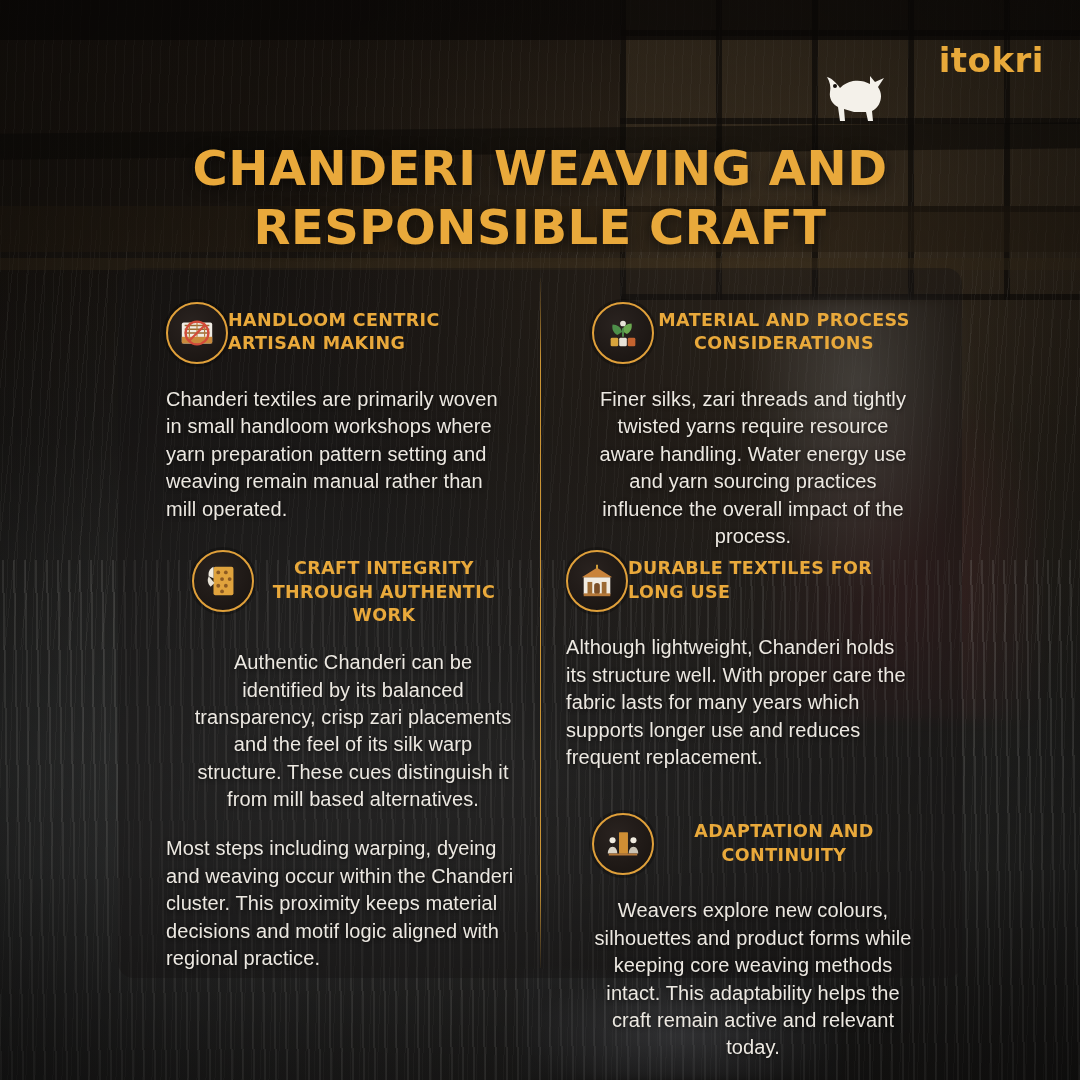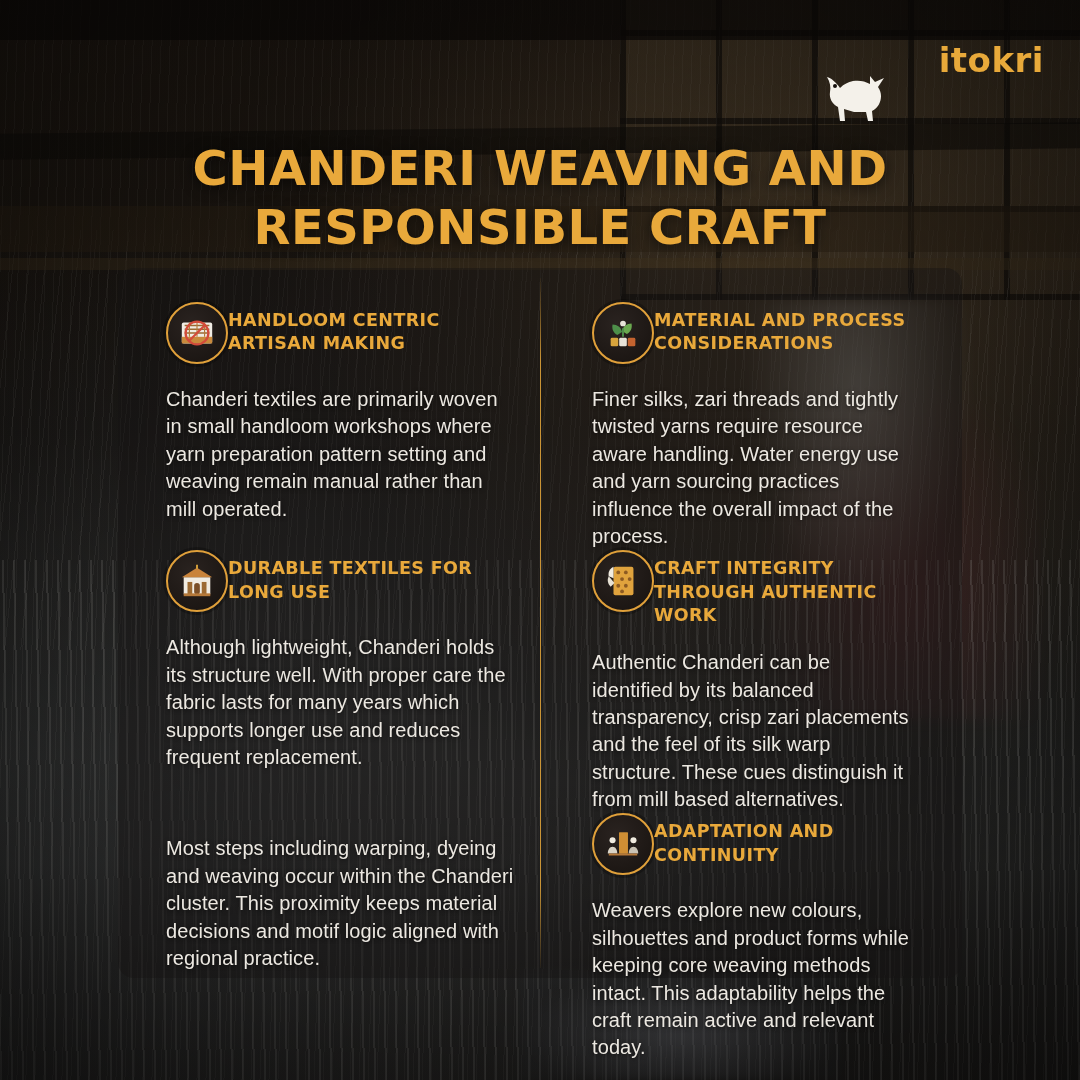--- a/index.html
+++ b/index.html
@@ -175,21 +175,21 @@
     grid-template-columns: 1fr 1fr;
     grid-template-rows: 1fr 1fr 1fr;
     padding: 34px 22px 26px 22px;
     box-sizing: border-box;
   }
   .cell {
     position: relative;
     padding: 0 26px;
     box-sizing: border-box;
   }
-  .cell.right { padding-left: 52px; }
+  .cell.right { padding-left: 52px; text-align: center; }
   .cell-head {
     display: flex;
     align-items: flex-start;
   }
   .icon-badge {
     flex: 0 0 auto;
     width: 58px; height: 58px;
     border-radius: 50%;
     border: 2px solid #e0a03a;
     background: radial-gradient(circle at 40% 35%, #2a2320 0%, #17120f 100%);
@@ -286,38 +286,20 @@
               <rect x="16" y="25" width="8" height="9" rx="1.5" fill="#e7e3d8"></rect>
               <rect x="25" y="25" width="8" height="9" rx="1.5" fill="#c4632f"></rect>
               <circle cx="20" cy="10" r="3" fill="#e7e3d8"></circle>
             </svg>
           </div>
           <div class="cell-title">MATERIAL AND PROCESS CONSIDERATIONS</div>
         </div>
         <div class="cell-body">Finer silks, zari threads and tightly twisted yarns require resource aware handling. Water energy use and yarn sourcing practices influence the overall impact of the process.</div>
       </div>
 
-      <div class="cell left">
-        <div class="cell-head">
-          <div class="icon-badge">
-            <svg viewBox="0 0 40 40" width="38" height="38" aria-hidden="true">
-              <rect x="6" y="16" width="28" height="18" fill="#f1ece2"></rect>
-              <path d="M4 16 20 6l16 10z" fill="#c9833a"></path>
-              <rect x="10" y="21" width="5" height="13" fill="#9c6a33"></rect>
-              <rect x="25" y="21" width="5" height="13" fill="#9c6a33"></rect>
-              <rect x="17" y="22" width="6" height="12" rx="3" fill="#7a4f28"></rect>
-              <rect x="6" y="33" width="28" height="3" fill="#b5793a"></rect>
-              <path d="M20 3v4" stroke="#d8a43c" stroke-width="2"></path>
-            </svg>
-          </div>
-          <div class="cell-title">DURABLE TEXTILES FOR LONG USE</div>
-        </div>
-        <div class="cell-body">Although lightweight, Chanderi holds its structure well. With proper care the fabric lasts for many years which supports longer use and reduces frequent replacement.</div>
-      </div>
-
       <div class="cell right">
         <div class="cell-head">
           <div class="icon-badge">
             <svg viewBox="0 0 40 40" width="38" height="38" aria-hidden="true">
               <rect x="10" y="5" width="21" height="30" rx="2" fill="#e0a33d"></rect>
               <g fill="#8c5a22">
                 <circle cx="15" cy="11" r="2"></circle>
                   <circle cx="23" cy="11" r="2"></circle>
                 <circle cx="19" cy="18" r="2"></circle>
                   <circle cx="27" cy="18" r="2"></circle>
@@ -328,20 +310,38 @@
               <path d="M10 5c-4 2-6 6-5 10l5 2z" fill="#f2ece1"></path>
               <path d="M5 15c-2 4-1 8 2 11l4-4z" fill="#e7e1d4"></path>
             </svg>
           </div>
           <div class="cell-title">CRAFT INTEGRITY THROUGH AUTHENTIC WORK</div>
         </div>
         <div class="cell-body">Authentic Chanderi can be identified by its balanced transparency, crisp zari placements and the feel of its silk warp structure. These cues distinguish it from mill based alternatives.</div>
       </div>
 
       <div class="cell left">
+        <div class="cell-head">
+          <div class="icon-badge">
+            <svg viewBox="0 0 40 40" width="38" height="38" aria-hidden="true">
+              <rect x="6" y="16" width="28" height="18" fill="#f1ece2"></rect>
+              <path d="M4 16 20 6l16 10z" fill="#c9833a"></path>
+              <rect x="10" y="21" width="5" height="13" fill="#9c6a33"></rect>
+              <rect x="25" y="21" width="5" height="13" fill="#9c6a33"></rect>
+              <rect x="17" y="22" width="6" height="12" rx="3" fill="#7a4f28"></rect>
+              <rect x="6" y="33" width="28" height="3" fill="#b5793a"></rect>
+              <path d="M20 3v4" stroke="#d8a43c" stroke-width="2"></path>
+            </svg>
+          </div>
+          <div class="cell-title">DURABLE TEXTILES FOR LONG USE</div>
+        </div>
+        <div class="cell-body">Although lightweight, Chanderi holds its structure well. With proper care the fabric lasts for many years which supports longer use and reduces frequent replacement.</div>
+      </div>
+
+      <div class="cell left">
         <div class="cell-body">Most steps including warping, dyeing and weaving occur within the Chanderi cluster. This proximity keeps material decisions and motif logic aligned with regional practice.</div>
       </div>
 
       <div class="cell right">
         <div class="cell-head">
           <div class="icon-badge">
             <svg viewBox="0 0 40 40" width="38" height="38" aria-hidden="true">
               <rect x="16" y="8" width="9" height="22" fill="#e0a33d"></rect>
               <path d="M16 8h9v22h-9z" fill="#cf8e34"></path>
               <circle cx="9" cy="16" r="3.2" fill="#f0ebe0"></circle>

